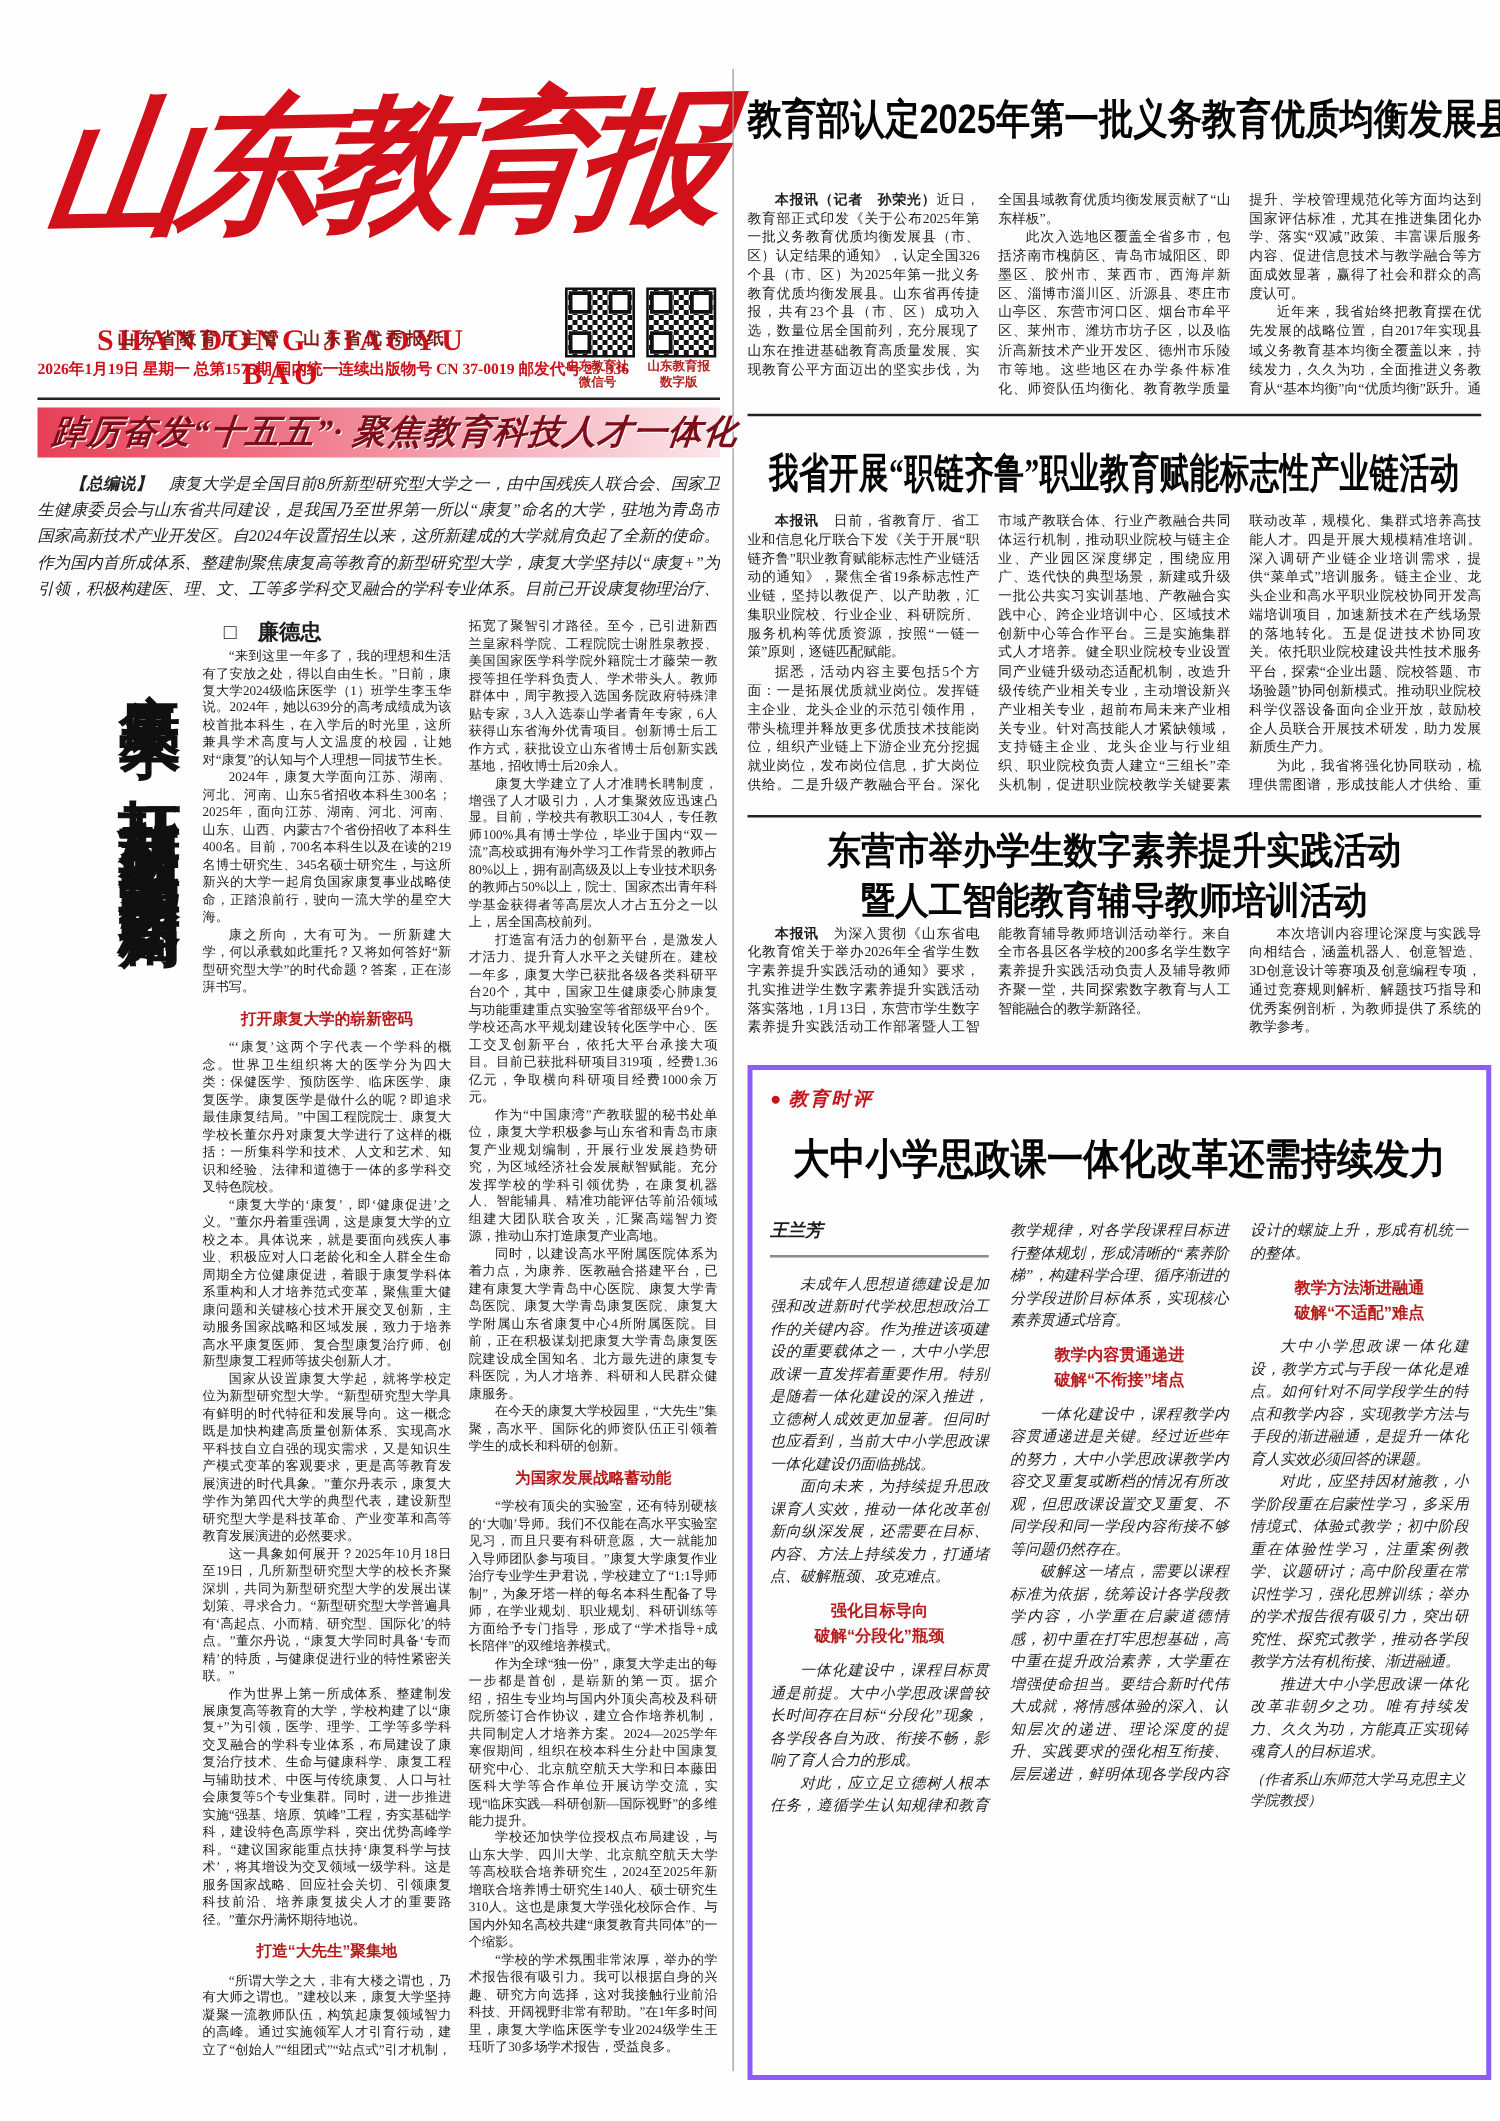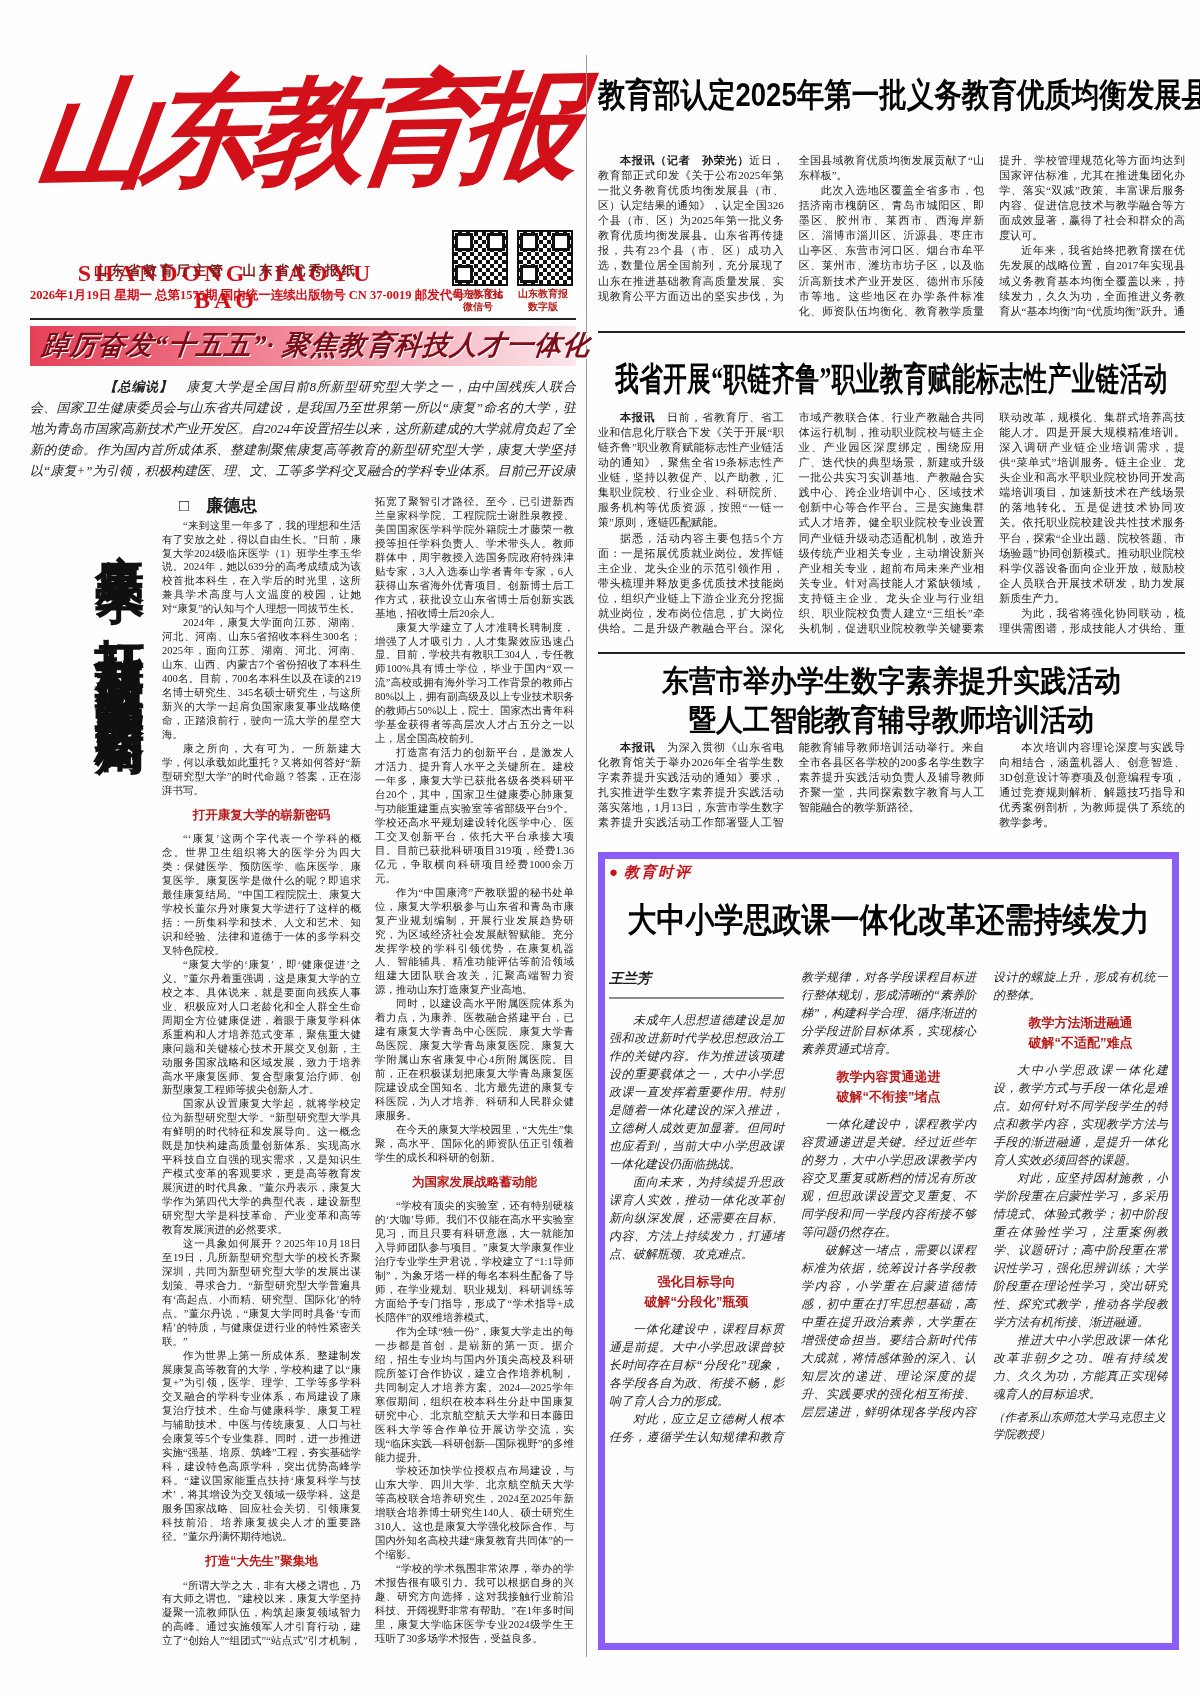--- a/index.html
+++ b/index.html
@@ -53,35 +53,35 @@
      columns:3;font-size:11px;line-height:1.37;}
   
   .banner{position:absolute;left:30px;top:326px;width:546px;height:40px;
      background:linear-gradient(90deg,#e64057 0%,#ee7487 35%,#f6b4c0 70%,#fbe6ea 100%);}
   .banner-text{position:absolute;left:12px;top:1px;font-size:27px;font-weight:bold;font-style:italic;
      color:#7d0d18;letter-spacing:1px;transform:skewX(-6deg);text-shadow:1px 1px 0 #fff;
      font-family:"Liberation Serif",serif;white-space:nowrap;}
   .editor-note{position:absolute;left:30px;top:376px;width:546px;height:102px;
      font-style:italic;font-size:13px;line-height:1.62;text-align:justify;color:#222;overflow:hidden;}
   .editor-note p{margin:0;text-indent:2em;}
-  .editor-note b{font-style:italic;margin-left:48px;}
+  .editor-note b{font-style:italic;}
   
   .v-headline{position:absolute;left:32px;top:514px;width:122px;height:1142px;
      writing-mode:vertical-rl;text-orientation:upright;text-align:justify;
      font-weight:700;font-size:50px;letter-spacing:7px;color:#101010;
      font-family:"Liberation Serif",serif;}
   .feature-cols{position:absolute;left:162px;top:495px;width:412px;height:1162px;
      columns:2;column-gap:14px;font-size:10.5px;line-height:1.33;}
   .byline{margin:0 0 1px;font-family:"Liberation Sans",sans-serif;font-weight:bold;
      font-size:17px;text-indent:1em;}
   .col-subhead{margin:9px 0;text-align:center;font-family:"Liberation Sans",sans-serif;
      font-weight:bold;font-size:12.5px;color:#b91c1c;text-indent:0;white-space:pre-line;}
   
   .commentary-box{position:absolute;left:598px;top:852px;width:559px;height:776px;
-     border:7px solid #8b5cf6;padding:4px;}
+     border:4px solid #8b5cf6;padding:14px;}
   .commentary-label{font-size:15px;font-weight:bold;font-style:italic;color:#c8151d;
      letter-spacing:2px;}
   .commentary-label .dot{font-style:normal;margin-right:4px;}
   .commentary-headline{margin:16px 0 0;text-align:center;font-family:"Liberation Sans",sans-serif;
      font-weight:bold;font-size:29px;color:#050505;transform:scaleY(1.15);transform-origin:top;
      white-space:nowrap;}
   .commentary-cols{margin-top:30px;height:650px;columns:3;column-gap:17px;
      font-size:12px;line-height:1.5;font-style:italic;}
   .author{margin:0 0 12px;font-weight:bold;font-size:14px;font-style:italic;text-indent:0;
      border-bottom:2px solid #8a8a8a;padding-bottom:8px;}
@@ -153,18 +153,18 @@
   <div class="commentary-box">
     <div class="commentary-label">
       <span class="dot">●</span><span>教育时评</span>
     </div>
     <h2 class="commentary-headline">大中小学思政课一体化改革还需持续发力</h2>
     <div class="commentary-cols cols">
       <p class="author">王兰芳</p>
       <div class="flow"><p class="para">未成年人思想道德建设是加强和改进新时代学校思想政治工作的关键内容。作为推进该项建设的重要载体之一，大中小学思政课一直发挥着重要作用。特别是随着一体化建设的深入推进，立德树人成效更加显著。但同时也应看到，当前大中小学思政课一体化建设仍面临挑战。</p><p class="para">面向未来，为持续提升思政课育人实效，推动一体化改革创新向纵深发展，还需要在目标、内容、方法上持续发力，打通堵点、破解瓶颈、攻克难点。</p><h4 class="col-subhead">强化目标导向
 破解“分段化”瓶颈</h4><p class="para">一体化建设中，课程目标贯通是前提。大中小学思政课曾较长时间存在目标“分段化”现象，各学段各自为政、衔接不畅，影响了育人合力的形成。</p><p class="para">对此，应立足立德树人根本任务，遵循学生认知规律和教育教学规律，对各学段课程目标进行整体规划，形成清晰的“素养阶梯”，构建科学合理、循序渐进的分学段进阶目标体系，实现核心素养贯通式培育。</p><h4 class="col-subhead">教学内容贯通递进
 破解“不衔接”堵点</h4><p class="para">一体化建设中，课程教学内容贯通递进是关键。经过近些年的努力，大中小学思政课教学内容交叉重复或断档的情况有所改观，但思政课设置交叉重复、不同学段和同一学段内容衔接不够等问题仍然存在。</p><p class="para">破解这一堵点，需要以课程标准为依据，统筹设计各学段教学内容，小学重在启蒙道德情感，初中重在打牢思想基础，高中重在提升政治素养，大学重在增强使命担当。要结合新时代伟大成就，将情感体验的深入、认知层次的递进、理论深度的提升、实践要求的强化相互衔接、层层递进，鲜明体现各学段内容设计的螺旋上升，形成有机统一的整体。</p><h4 class="col-subhead">教学方法渐进融通
-破解“不适配”难点</h4><p class="para">大中小学思政课一体化建设，教学方式与手段一体化是难点。如何针对不同学段学生的特点和教学内容，实现教学方法与手段的渐进融通，是提升一体化育人实效必须回答的课题。</p><p class="para">对此，应坚持因材施教，小学阶段重在启蒙性学习，多采用情境式、体验式教学；初中阶段重在体验性学习，注重案例教学、议题研讨；高中阶段重在常识性学习，强化思辨训练；大学阶段重在理论性学习，突出研究性、探究式教学，推动各学段教学方法有机衔接、渐进融通。</p><p class="para">推进大中小学思政课一体化改革非朝夕之功。唯有持续发力、久久为功，方能真正实现铸魂育人的目标追求。</p></div>
+破解“不适配”难点</h4><p class="para">大中小学思政课一体化建设，教学方式与手段一体化是难点。如何针对不同学段学生的特点和教学内容，实现教学方法与手段的渐进融通，是提升一体化育人实效必须回答的课题。</p><p class="para">对此，应坚持因材施教，小学阶段重在启蒙性学习，多采用情境式、体验式教学；初中阶段重在体验性学习，注重案例教学、议题研讨；高中阶段重在常识性学习，强化思辨训练；举办的学术报告很有吸引力，突出研究性、探究式教学，推动各学段教学方法有机衔接、渐进融通。</p><p class="para">推进大中小学思政课一体化改革非朝夕之功。唯有持续发力、久久为功，方能真正实现铸魂育人的目标追求。</p></div>
       <p class="attribution">（作者系山东师范大学马克思主义学院教授）</p>
     </div>
   </div>
 
 </div>
 
 </body></html>

